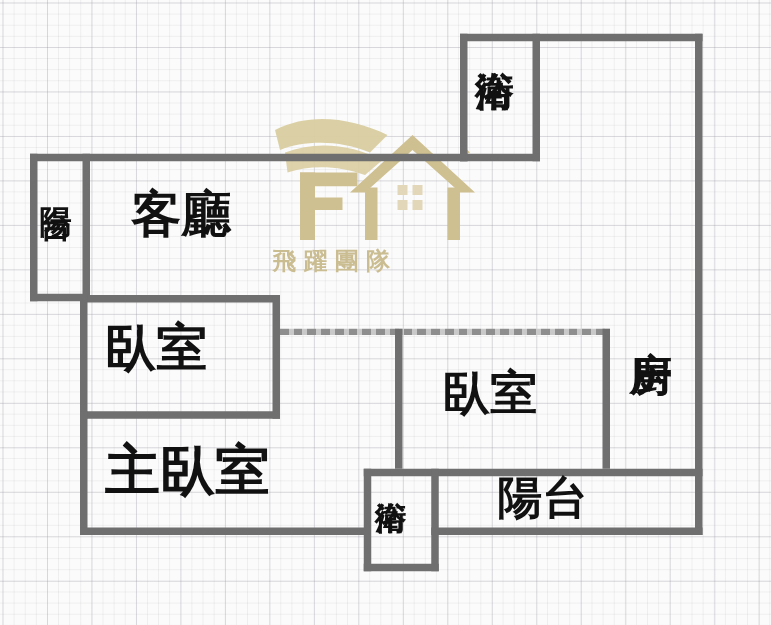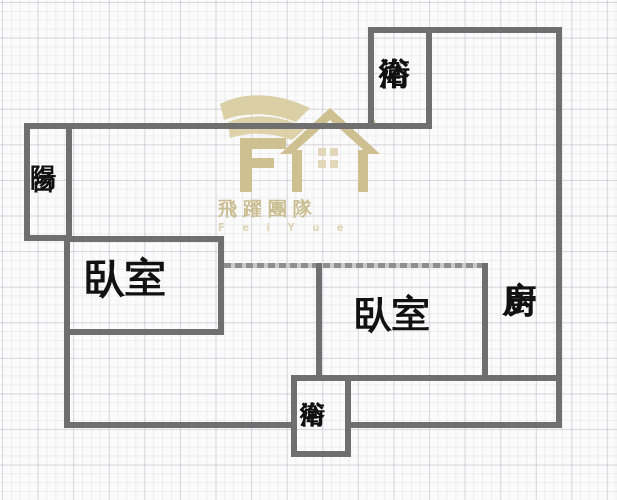--- a/index.html
+++ b/index.html
@@ -107,21 +107,20 @@
       <rect x="22" y="66" width="34" height="10" fill="#cfc091"></rect>
 
       <rect x="100" y="56" width="8" height="8" fill="#e2d8b9"></rect>
       <rect x="112" y="56" width="8" height="8" fill="#e2d8b9"></rect>
       <rect x="100" y="68" width="8" height="8" fill="#e2d8b9"></rect>
       <rect x="112" y="68" width="8" height="8" fill="#e2d8b9"></rect>
 
       <path d="M150 22 L 158 30 L 150 34 Z" fill="#cfc091"></path>
     </svg>
     <div class="wm-text" id="wm-cn">飛躍團隊</div>
-    <div class="wm-text" id="wm-en">F e i Y u e</div>
   </div>
 
   <div class="wall" style="left:368px; top:27px;  width:194px; height:6px;"></div>
   <div class="wall" style="left:368px; top:27px;  width:6px;   height:102px;"></div>
   <div class="wall" style="left:426px; top:27px;  width:6px;   height:102px;"></div>
   <div class="wall" style="left:368px; top:123px; width:64px;  height:6px;"></div>
 
   <div class="wall" style="left:556px; top:27px; width:6px; height:401px;"></div>
 
   <div class="wall" style="left:24px; top:123px; width:350px; height:6px;"></div>
@@ -148,27 +147,30 @@
   <div class="wall" style="left:291px; top:375px; width:271px; height:6px;"></div>
 
   <div class="wall" style="left:345px; top:422px; width:217px; height:6px;"></div>
 
   <div class="wall" style="left:291px; top:375px; width:6px;  height:82px;"></div>
   <div class="wall" style="left:345px; top:375px; width:6px;  height:82px;"></div>
   <div class="wall" style="left:291px; top:451px; width:60px; height:6px;"></div>
 
   <div class="room-label vertical" style="left:31px; top:145px; font-size:26px;">陽台</div>
 
+  <div class="room-label" style="left:105px; top:152px; font-size:40px;">客廳</div>
 
   <div class="room-label vertical" style="left:379px; top:33px; font-size:31px;">衛浴</div>
 
 
   <div class="room-label" style="left:84px; top:258px; font-size:41px;">臥室</div>
 
+  <div class="room-label" style="left:84px; top:355px; font-size:44px;">主臥室</div>
 
   <div class="room-label" style="left:354px; top:295px; font-size:38px;">臥室</div>
 
   <div class="room-label vertical" style="left:503px; top:253px; font-size:34px;">廚房</div>
 
   <div class="room-label vertical" style="left:300px; top:382px; font-size:25px;">衛浴</div>
 
+  <div class="room-label" style="left:398px; top:381px; font-size:36px;">陽台</div>
 
 </div>
 
 </body></html>

